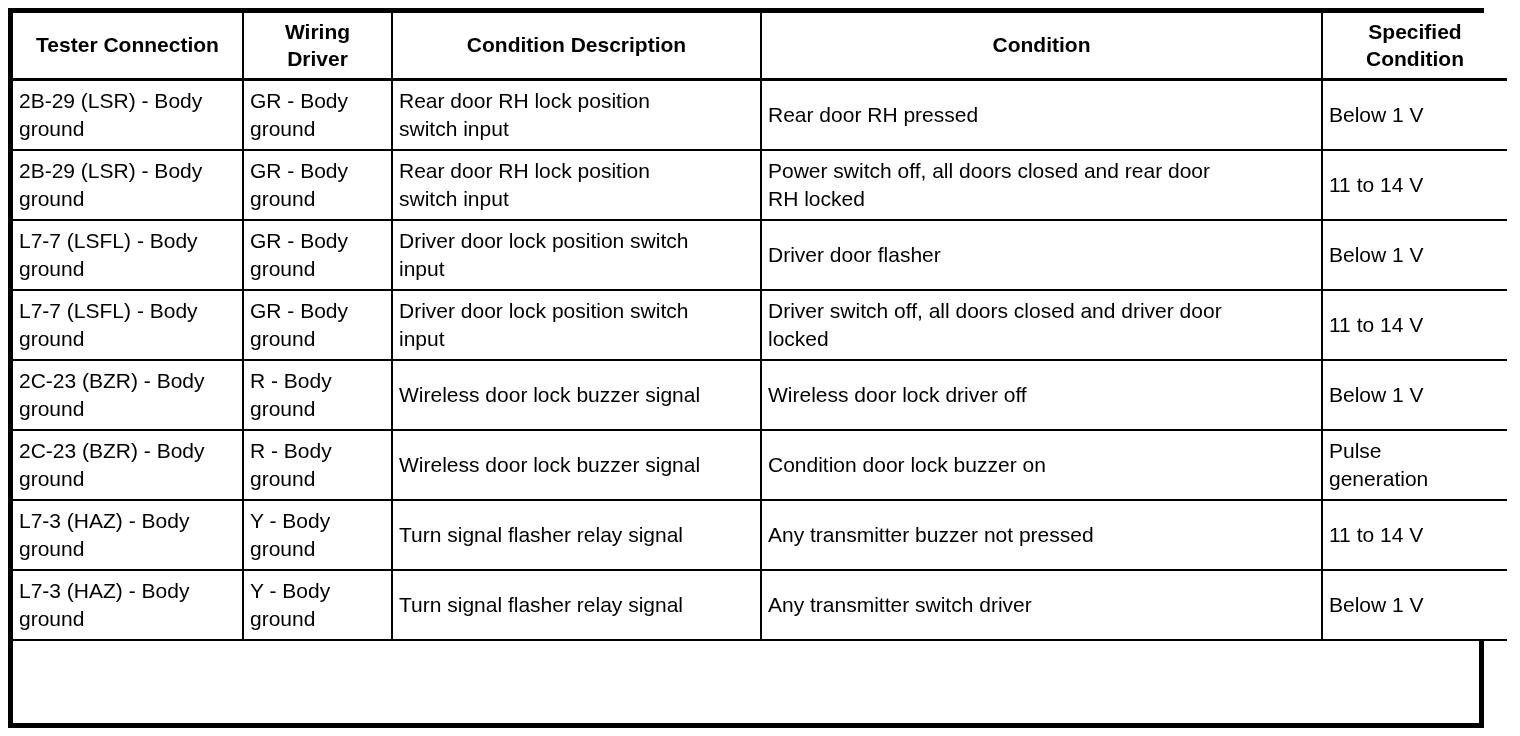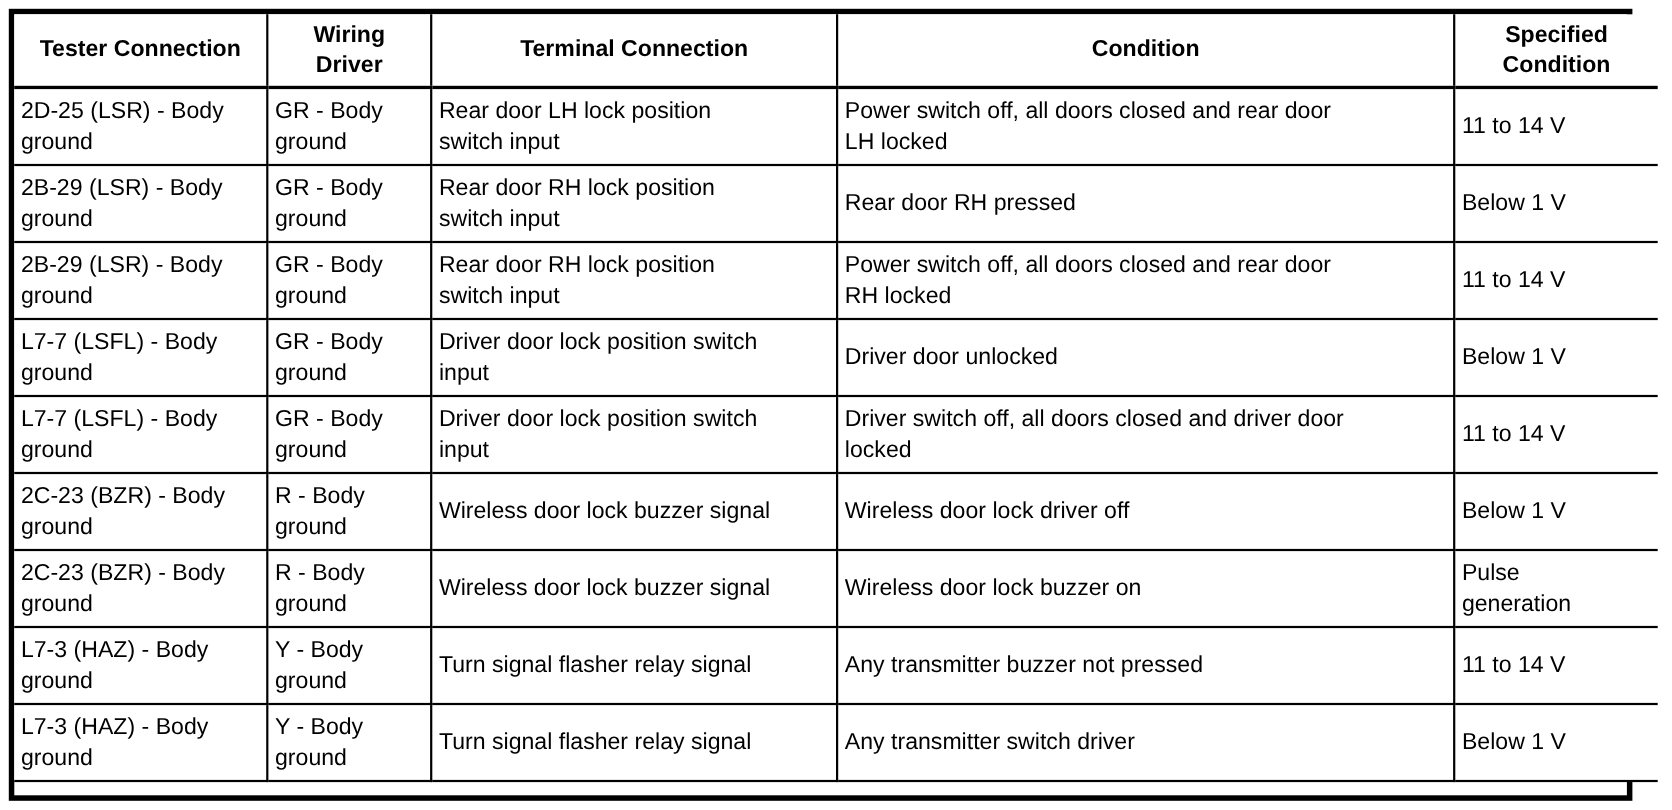--- a/index.html
+++ b/index.html
@@ -71,38 +71,27 @@
       <col style="width: 149px">
       <col style="width: 369px">
       <col style="width: 561px">
       <col style="width: 185px">
     </colgroup>
     <thead>
       <tr>
         <th>Tester Connection</th>
         <th>Wiring
 Driver</th>
-        <th>Terminal Connection</th>
+        <th>Condition Description</th>
         <th>Condition</th>
         <th>Specified
 Condition</th>
       </tr>
     </thead>
     <tbody>
-        <tr>
-          <td>2D-25 (LSR) - Body
-ground</td>
-          <td>GR - Body
-ground</td>
-          <td>Rear door LH lock position
-switch input</td>
-          <td>Power switch off, all doors closed and rear door
-LH locked</td>
-          <td>11 to 14 V</td>
-        </tr>
         <tr>
           <td>2B-29 (LSR) - Body
 ground</td>
           <td>GR - Body
 ground</td>
           <td>Rear door RH lock position
 switch input</td>
           <td>Rear door RH pressed</td>
           <td>Below 1 V</td>
         </tr>
@@ -117,21 +106,21 @@
 RH locked</td>
           <td>11 to 14 V</td>
         </tr>
         <tr>
           <td>L7-7 (LSFL) - Body
 ground</td>
           <td>GR - Body
 ground</td>
           <td>Driver door lock position switch
 input</td>
-          <td>Driver door unlocked</td>
+          <td>Driver door flasher</td>
           <td>Below 1 V</td>
         </tr>
         <tr>
           <td>L7-7 (LSFL) - Body
 ground</td>
           <td>GR - Body
 ground</td>
           <td>Driver door lock position switch
 input</td>
           <td>Driver switch off, all doors closed and driver door
@@ -146,21 +135,21 @@
           <td>Wireless door lock buzzer signal</td>
           <td>Wireless door lock driver off</td>
           <td>Below 1 V</td>
         </tr>
         <tr>
           <td>2C-23 (BZR) - Body
 ground</td>
           <td>R - Body
 ground</td>
           <td>Wireless door lock buzzer signal</td>
-          <td>Wireless door lock buzzer on</td>
+          <td>Condition door lock buzzer on</td>
           <td>Pulse
 generation</td>
         </tr>
         <tr>
           <td>L7-3 (HAZ) - Body
 ground</td>
           <td>Y - Body
 ground</td>
           <td>Turn signal flasher relay signal</td>
           <td>Any transmitter buzzer not pressed</td>

